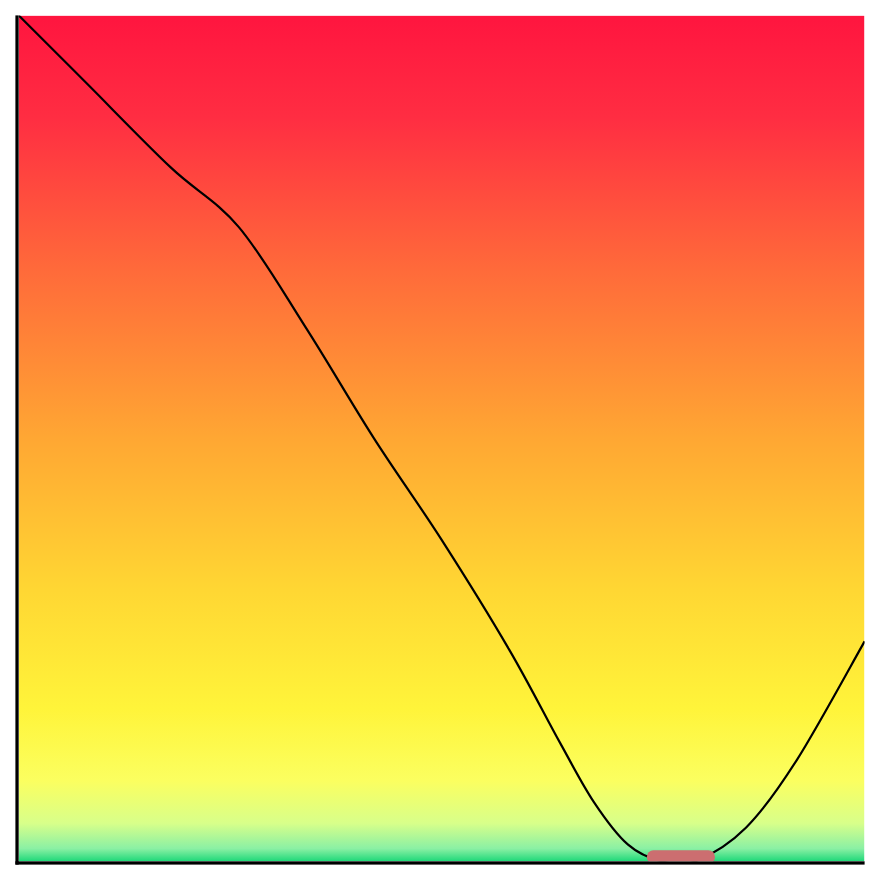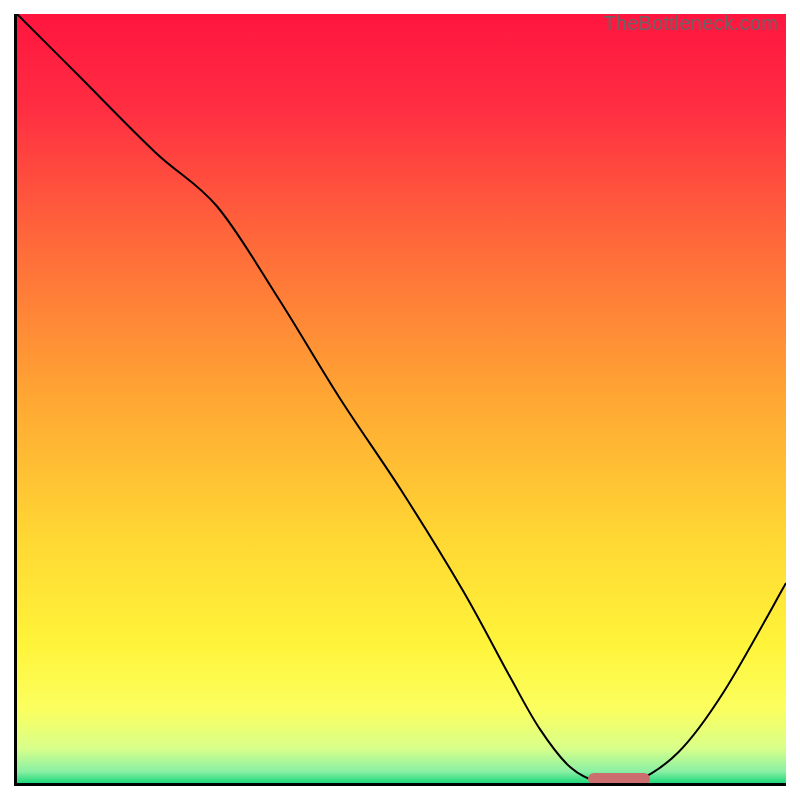--- a/index.html
+++ b/index.html
@@ -79,15 +79,14 @@
       </defs>
       <rect x="0" y="0" width="100" height="100" fill="url(#bg-grad)"></rect>
     </svg>
 
     <svg class="curve" viewBox="0 0 100 100" preserveAspectRatio="none">
       <path id="curve-path" d="M 0 0 C 1.3333333333333333 1.3333333333333333 5 5 8 8 C 11 11 15 15.166666666666666 18 18 C 21 20.833333333333332 23.333333333333332 21.833333333333332 26 25 C 28.666666666666668 28.166666666666668 31.333333333333332 32.833333333333336 34 37 C 36.666666666666664 41.166666666666664 39.333333333333336 45.833333333333336 42 50 C 44.666666666666664 54.166666666666664 47.333333333333336 57.833333333333336 50 62 C 52.666666666666664 66.16666666666667 55.66666666666666 71 57.99999999999999 75 C 60.33333333333333 79 62.33333333333333 83 64 86 C 65.66666666666667 89 66.66666666666667 91 68 93 C 69.33333333333333 95 70.66666666666667 96.83333333333333 72 98 C 73.33333333333333 99.16666666666667 74.66666666666667 99.66666666666667 76 100 C 77.33333333333333 100.33333333333333 78.33333333333333 100.66666666666667 80 100 C 81.66666666666667 99.33333333333333 84 98 86 96 C 88 94 89.66666666666667 91.66666666666667 92 88 C 94.33333333333333 84.33333333333333 98.66666666666667 76.33333333333333 100 74" fill="none" stroke="#000" stroke-width="2" vector-effect="non-scaling-stroke"></path>
     </svg>
 
     <div class="marker" style="left: 571.28px; width: 61.76px; bottom: -2.14px; background: rgb(204, 110, 112);"></div>
 
-    <div class="watermark">TheBottleneck.com</div>
   </div>
 </div>
 
 </body></html>

